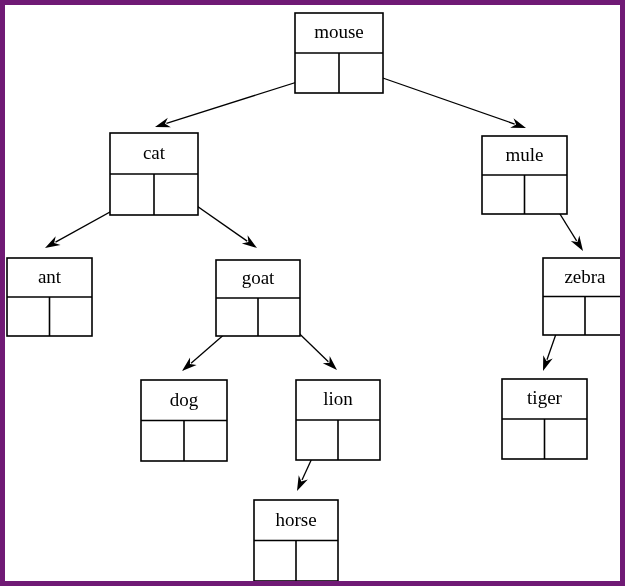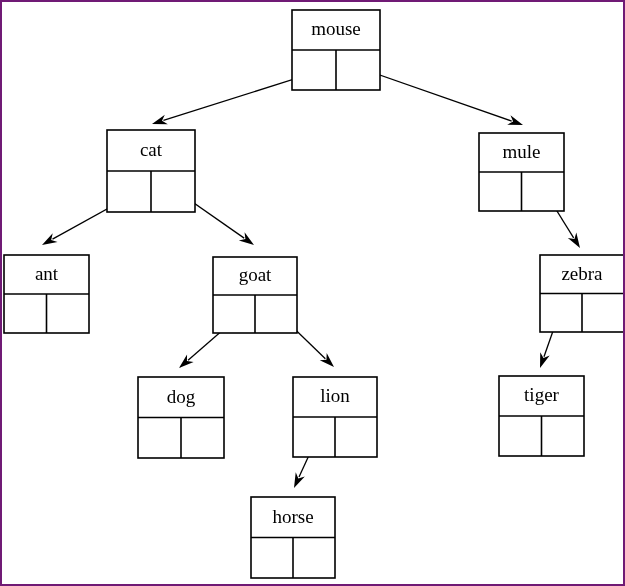--- a/index.html
+++ b/index.html
@@ -8,21 +8,21 @@
     background: #ffffff;
   }
   body {
     font-family: "Liberation Serif", "DejaVu Serif", serif;
   }
   #page {
     position: relative;
     width: 625px;
     height: 586px;
     background: #ffffff;
-    border: 2px solid #701a75;
+    border: 5px solid #701a75;
     box-sizing: border-box;
     overflow: hidden;
   }
   #tree-svg {
     display: block;
     width: 625px;
     height: 586px;
   }
   .node-box {
     fill: #ffffff;

